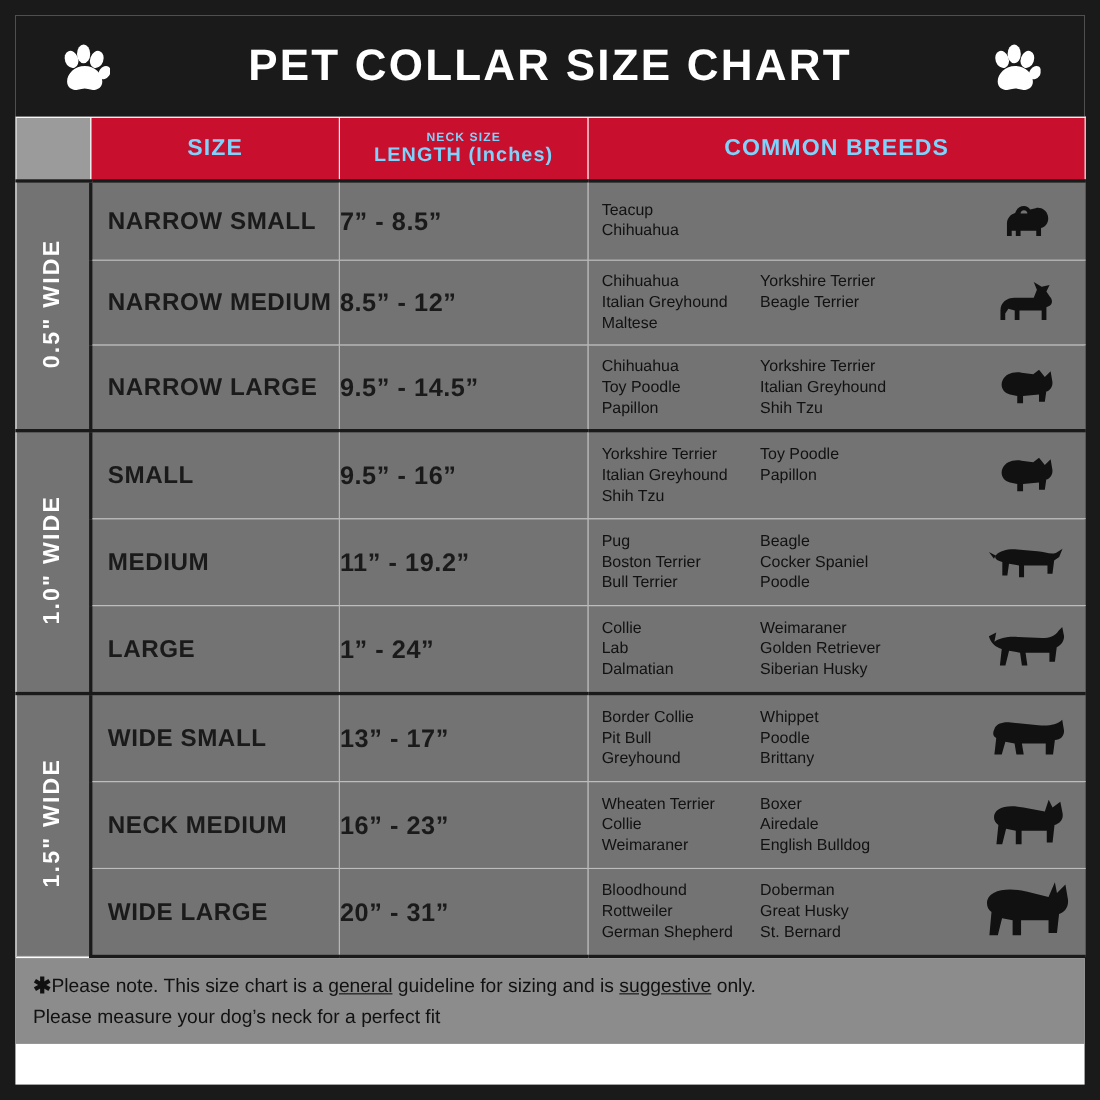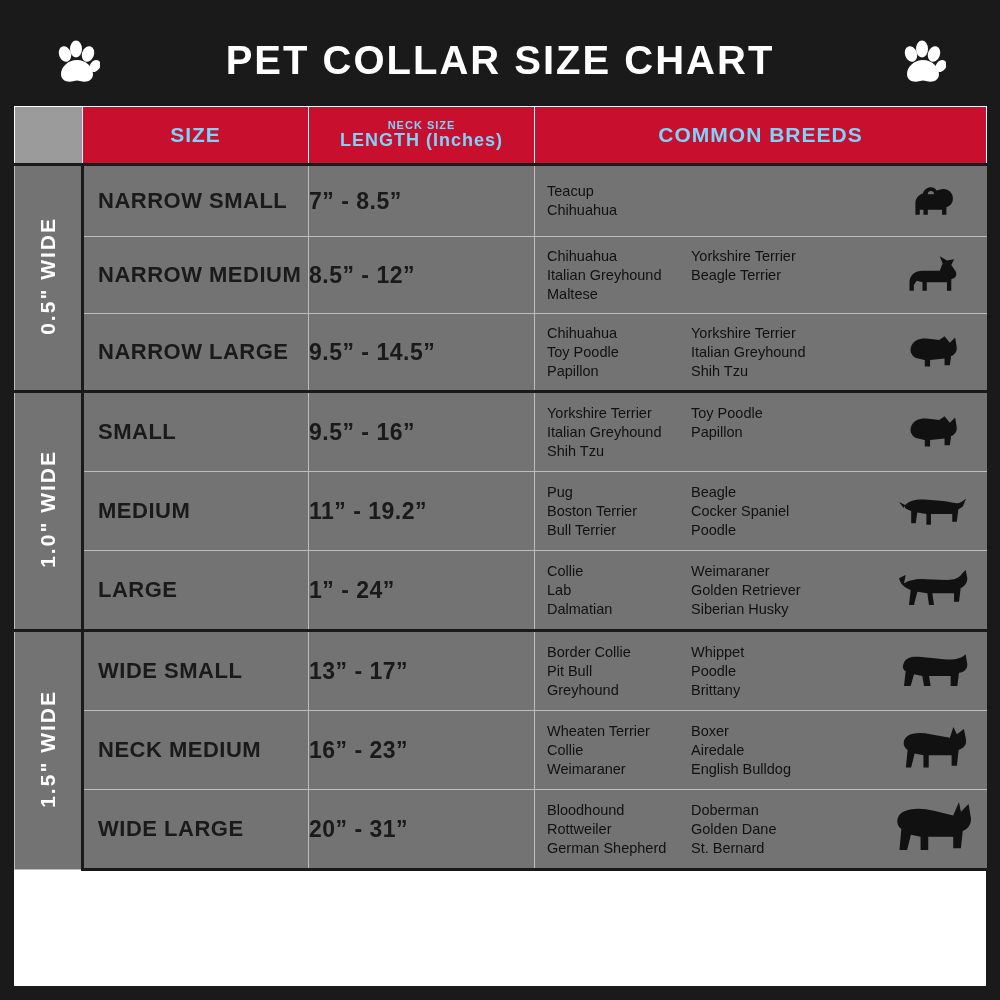--- a/index.html
+++ b/index.html
@@ -479,30 +479,36 @@
         <td class="cell-breeds">
           <div class="breeds-wrap">
             <div class="breeds-cols">
               <div class="breeds-col">
                 <div class="breed-line">Bloodhound</div>
                 <div class="breed-line">Rottweiler</div>
                 <div class="breed-line">German Shepherd</div>
               </div>
               <div class="breeds-col">
                 <div class="breed-line">Doberman</div>
-                <div class="breed-line">Golden Dane</div>
+                <div class="breed-line">Great Husky</div>
                 <div class="breed-line">St. Bernard</div>
               </div>
             </div>
             <div class="silhouette">
               <svg width="96" height="58" viewBox="0 0 100 60">
                   <use href="#sil-doberman"></use>
                 </svg>
             </div>
           </div>
         </td>
       </tr>
 
     </tbody>
   </table>
 
+  <div class="footer">
+    <div class="footer-line">
+      <span class="footer-star">✱</span><span>Please note. This size chart is a </span><span class="u">general</span><span> guideline for sizing and is </span><span class="u">suggestive</span><span> only.</span>
+    </div>
+    <div class="footer-line">Please measure your dog’s neck for a perfect fit</div>
+  </div>
 
 </div>
 
 </body></html>

